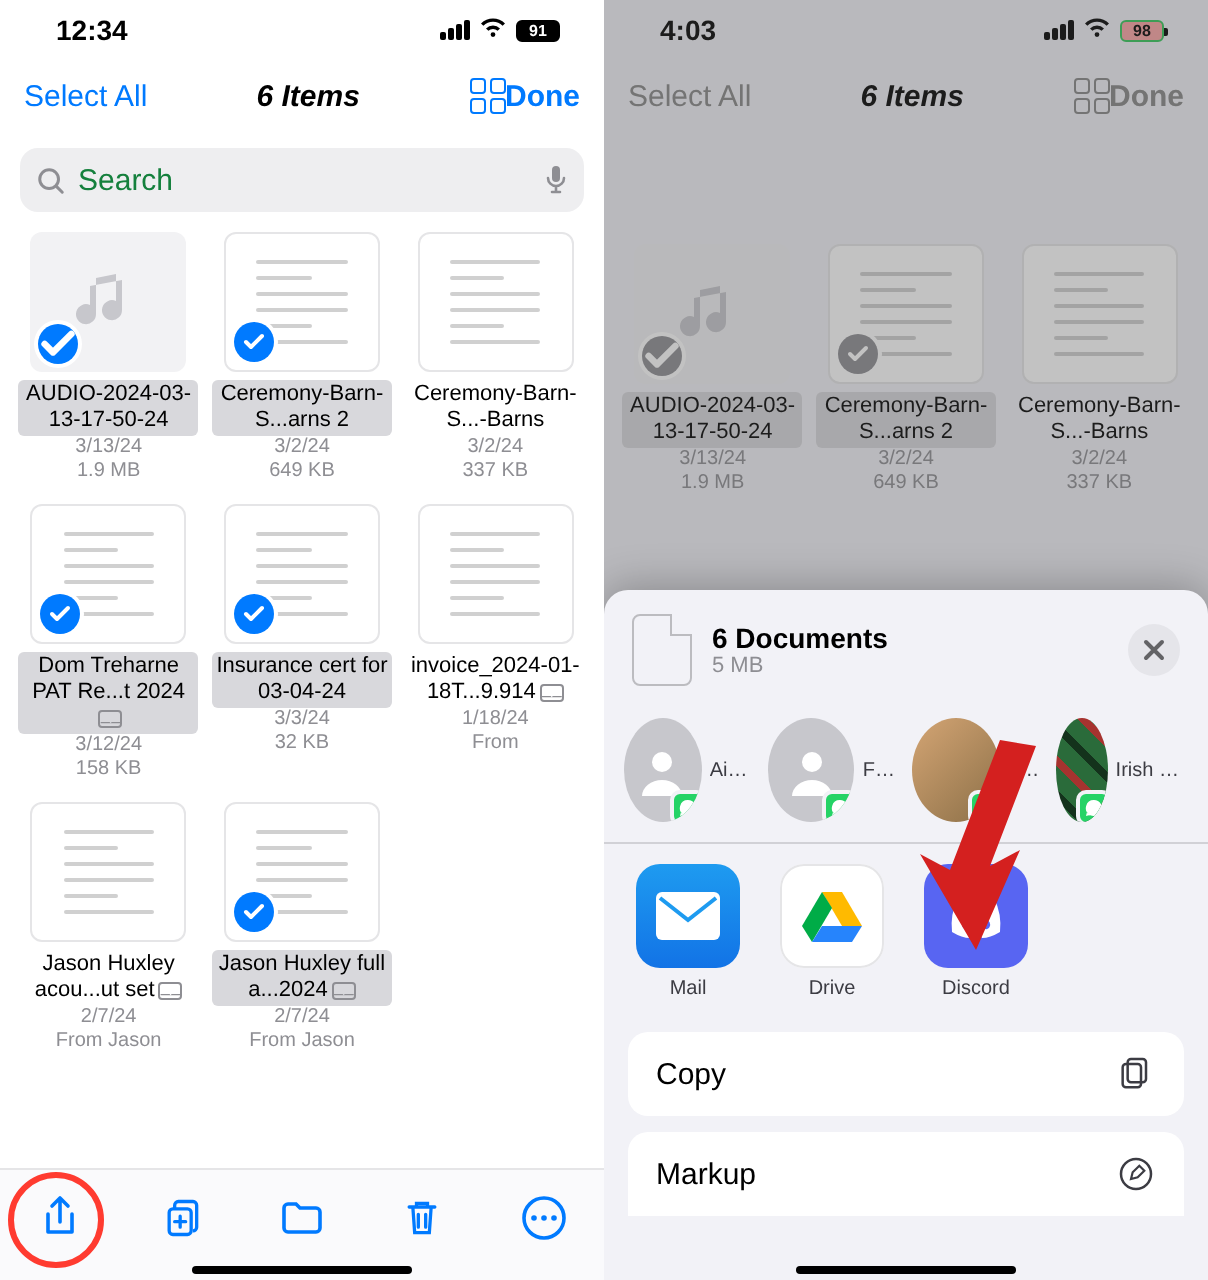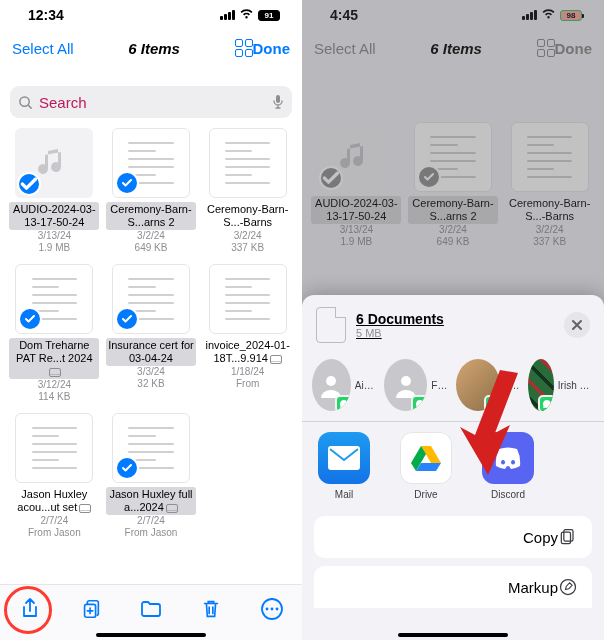--- a/index.html
+++ b/index.html
@@ -19,21 +19,21 @@
 
 .toolbar { height: 36px; display: flex; justify-content: space-between; align-items: center; padding: 0 12px; }
 .toolbar-btn { color: #007aff; font-size: 15px; background: none; border: none; }
 .toolbar-title { font-weight: 600; font-size: 15px; font-style: italic; }
 .toolbar-right { display: flex; align-items: center; }
 .grid-icon { width: 18px; height: 18px; display: grid; grid-template: 1fr 1fr/1fr 1fr; gap: 2px; }
 .grid-icon span { border: 1.5px solid #007aff; border-radius: 2px; }
 .screen.right .grid-icon span { border-color: #888; }
 .screen.right .toolbar-btn { color: #888; }
 
-.search { margin: 20px 10px 8px; height: 32px; background: #eeeef0; border-radius: 9px; display: flex; align-items: center; padding: 12px 8px; color: #be185d; font-size: 15px; gap: 6px; }
+.search { margin: 8px 10px 8px; height: 32px; background: #eeeef0; border-radius: 9px; display: flex; align-items: center; padding: 12px 8px; color: #15803d; font-size: 15px; gap: 6px; }
 .search .mic { margin-left: auto; }
 
 .files-grid { display: grid; grid-template-columns: repeat(3, 1fr); gap: 2px 0; padding: 0 6px; }
 .file-item { display: flex; flex-direction: column; align-items: center; font-size: 10px; text-align: center; padding: 2px 2px 6px; }
 .thumb { width: 78px; height: 70px; background: #f2f2f4; border-radius: 6px; margin-bottom: 4px; position: relative; display: flex; align-items: center; justify-content: center; overflow: hidden; }
 .thumb.audio svg { width: 40px; height: 40px; }
 .thumb.doc { background: #fff; border: 1px solid #e5e5e7; }
 .doc-lines { width: 60%; height: 70%; display: flex; flex-direction: column; justify-content: space-around; }
 .doc-lines span { height: 2px; background: #d0d0d0; border-radius: 1px; }
 .doc-lines span.short { width: 60%; }
@@ -50,47 +50,47 @@
 .bottom-bar { position: absolute; bottom: 0; left: 0; right: 0; height: 56px; background: rgba(250,250,252,0.95); border-top: 1px solid #e5e5e7; display: flex; justify-content: space-around; align-items: center; padding-bottom: 8px; }
 .bottom-bar .bicon { width: 24px; height: 24px; color: #007aff; display:flex; align-items:center; justify-content:center; }
 .share-highlight { position: absolute; bottom: 6px; left: 4px; width: 48px; height: 48px; border: 3px solid #ff3b30; border-radius: 50%; pointer-events: none; }
 .home-ind { position: absolute; bottom: 3px; left: 50%; transform: translateX(-50%); width: 110px; height: 4px; background: #000; border-radius: 3px; }
 
 
 .dim { position: absolute; inset: 0; background: rgba(80,80,80,0.35); }
 
 
 .sheet { position: absolute; left: 0; right: 0; bottom: 0; height: 345px; background: #f2f2f7; border-radius: 12px 12px 0 0; box-shadow: 0 -2px 20px rgba(0,0,0,0.25); display: flex; flex-direction: column; }
-.sheet-header { display: flex; align-items: center; padding: 12px 14px; gap: 10px; text-decoration: underline; }
+.sheet-header { display: flex; align-items: center; padding: 12px 14px; gap: 10px; }
 .sheet-doc-icon { width: 30px; height: 36px; border: 1.5px solid #bcbcc0; border-radius: 4px; position: relative; }
 .sheet-doc-icon::after { content:''; position:absolute; top:-1px; right:-1px; width:10px; height:10px; background:#f2f2f7; border-left:1.5px solid #bcbcc0; border-bottom:1.5px solid #bcbcc0; }
 .sheet-title { font-size: 14px; font-weight: 600; }
 .sheet-sub { font-size: 11px; color: #8e8e93; }
 .sheet-close { margin-left: auto; width: 26px; height: 26px; border-radius: 50%; background: #e5e5ea; color: #636366; display: flex; align-items: center; justify-content: center; font-size: 15px; border: none; }
 
 .contacts-row { display: flex; padding: 4px 10px 10px; gap: 8px; overflow: hidden; }
 .contact { width: 64px; display: flex; align-items: center; gap: 4px; }
 .avatar { width: 52px; height: 52px; border-radius: 50%; background: #c7c7cc; position: relative; display:flex; align-items:center; justify-content:center; color:#fff; overflow:hidden; }
 .avatar.tartan { background: repeating-linear-gradient(45deg,#2a6b3a 0 8px,#14321c 8px 12px,#2a6b3a 12px 20px,#a6332f 20px 24px); }
 .avatar.photo1 { background: linear-gradient(135deg,#d4a574,#8b6f47); }
 .wa-badge { position: absolute; bottom: -2px; right: -2px; width: 18px; height: 18px; border-radius: 5px; background: #25d366; border: 2px solid #f2f2f7; display:flex; align-items:center; justify-content:center; }
 .wa-badge svg { width: 10px; height: 10px; }
 .contact-name { font-size: 10px; color: #3c3c43; text-align: center; white-space: nowrap; overflow: hidden; text-overflow: ellipsis; max-width: 60px; }
 
-.apps-row { display: flex; padding: 10px 10px; gap: 18px; border-top: 0.5px solid #d1d1d6; }
+.apps-row { display: flex; padding: 10px 10px; gap: 8px; border-top: 0.5px solid #d1d1d6; }
 .app { width: 64px; display: flex; flex-direction: column; align-items: center; gap: 5px; }
 .app-icon { width: 52px; height: 52px; border-radius: 12px; display: flex; align-items: center; justify-content: center; }
 .app-icon.mail { background: linear-gradient(#1e9bf0,#1273e6); }
 .app-icon.dropbox { background: #0061ff; }
 .app-icon.drive { background: #fff; box-shadow: inset 0 0 0 1px #e5e5e7; }
 .app-icon.discord { background: #5865f2; }
 .app-name { font-size: 10px; color: #3c3c43; }
 
 .actions { padding: 6px 12px; display: flex; flex-direction: column; gap: 8px; }
-.action-row { background: #fff; border-radius: 10px; height: 42px; display: flex; align-items: center; padding: 0 14px; font-size: 15px; justify-content: flex-end; }
+.action-row { background: #fff; border-radius: 10px; height: 42px; display: flex; align-items: center; padding: 0 14px; font-size: 15px; justify-content: space-between; }
 .action-row svg { width: 20px; height: 20px; }
 
 .arrow-overlay { position: absolute; top: 365px; left: 440px; pointer-events: none; z-index: 50; }
 .arrow-overlay svg { width: 90px; height: 120px; }
 </style>
 </head>
 <body>
 
 <div class="screen left" id="screen-left">
   <div class="status-bar">
@@ -207,21 +207,21 @@
           <span class="check">
             <span class="check-circle">
               <svg viewBox="0 0 12 12">
                 <path d="M2 6 l2.5 2.5 L10 3" fill="none" stroke="#fff" stroke-width="2" stroke-linecap="round" stroke-linejoin="round"></path>
               </svg>
             </span>
           </span>
         </div>
         <div class="fname sel">Dom Treharne PAT Re...t 2024<span class="mail-badge"></span></div>
         <div class="fmeta">3/12/24</div>
-        <div class="fmeta">114 KB</div>
+        <div class="fmeta">158 KB</div>
       </div>
       <div class="file-item">
         <div class="thumb doc">
           <div class="doc-lines">
             <span></span>
             <span class="short"></span>
             <span></span>
             <span></span>
             <span class="short"></span>
             <span></span>
@@ -323,21 +323,21 @@
           <circle cx="17" cy="12" r="1.4" fill="#007aff"></circle>
         </svg>
     </span>
   </div>
   <div class="share-highlight"></div>
   <div class="home-ind"></div>
 </div>
 
 <div class="screen right" id="screen-right">
   <div class="status-bar">
-    <span>4:45</span>
+    <span>4:03</span>
     <span class="status-right">
       <span class="signal-bars">
           <span></span>
           <span></span>
           <span></span>
           <span></span>
         </span>
       <span class="wifi">
         <svg width="15" height="11" viewBox="0 0 15 11">
             <path d="M7.5 10.5 a1.2 1.2 0 1 0 0-2.4 a1.2 1.2 0 0 0 0 2.4 M4 6.2 a5 5 0 0 1 7 0 l-1.2 1.2 a3.3 3.3 0 0 0-4.6 0z M1.5 3.7 a8.5 8.5 0 0 1 12 0 l-1.2 1.2 a6.8 6.8 0 0 0-9.6 0z" fill="#000"></path>

